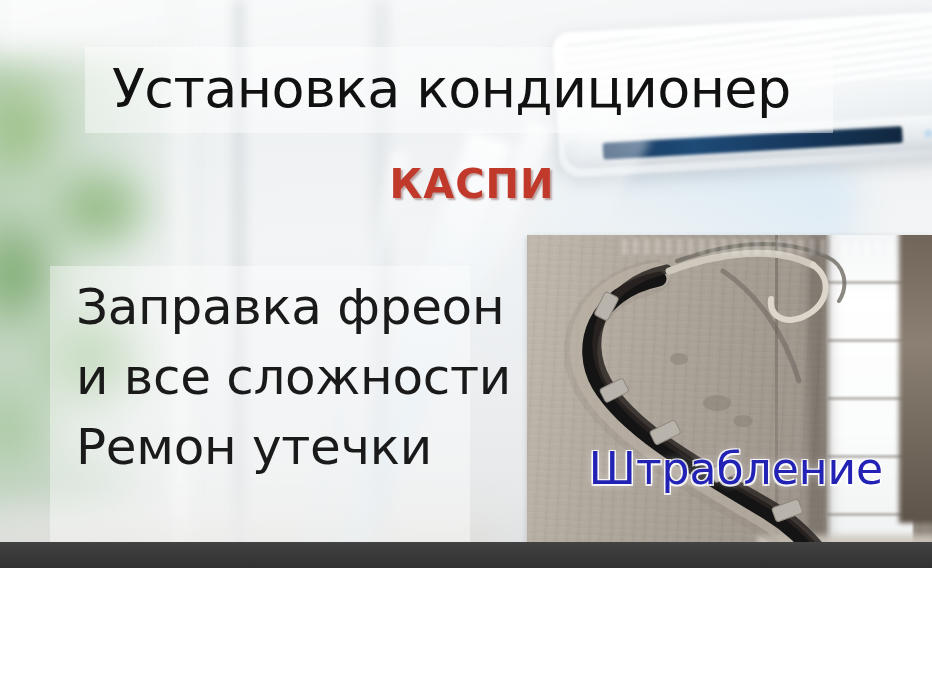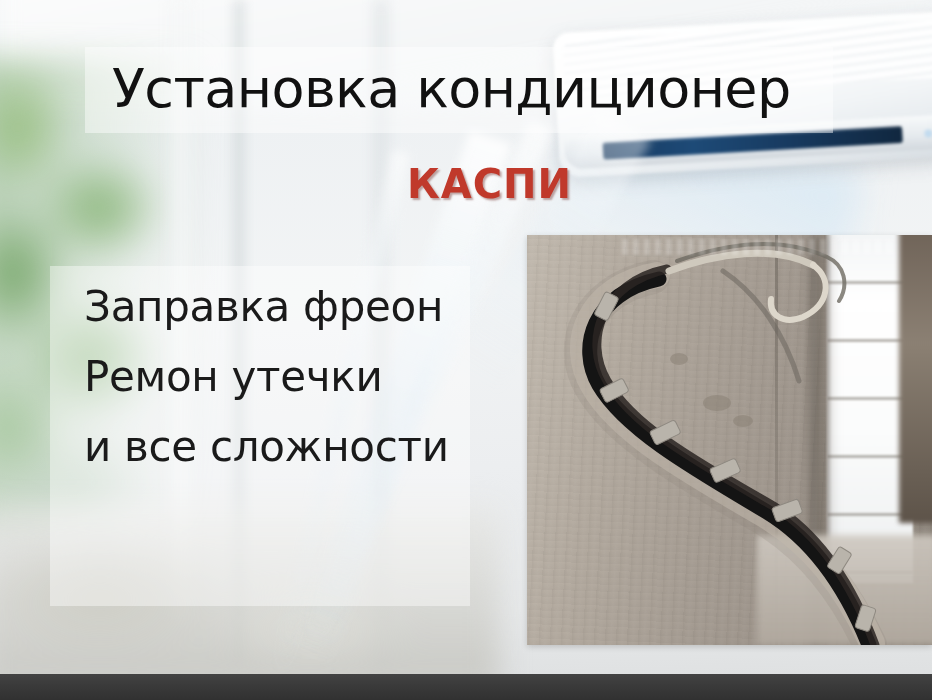--- a/index.html
+++ b/index.html
@@ -5,21 +5,21 @@
   * { box-sizing: border-box; margin: 0; padding: 0; }
   html, body {
     width: 932px; height: 700px;
     background: #ffffff;
     font-family: "DejaVu Sans", "Liberation Sans", sans-serif;
     overflow: hidden;
   }
 
   #poster {
     position: relative;
-    width: 932px; height: 700px;
+    width: 932px; height: 568px;
     overflow: hidden;
     background: #fef9c3;
   }
 
   
   .bg-layer { position: absolute; inset: 0; }
 
   .bg-base {
     background:
       linear-gradient(178deg,
@@ -146,48 +146,47 @@
     font-weight: 400;
     line-height: 66px;
     letter-spacing: -0.6px;
     color: #111111;
     white-space: nowrap;
   }
 
   
   .kaspi-wrap {
     position: absolute; left: 372px; top: 158px; width: 200px;
-    text-align: right;
+    text-align: center;
   }
   .kaspi-line {
     font-size: 40px;
     font-weight: 700;
     line-height: 52px;
     letter-spacing: 1px;
     color: #c0392b;
     text-shadow: 2px 2px 2px rgba(120,60,55,.45);
   }
 
   
   .list-band {
     position: absolute; left: 50px; top: 266px; width: 420px; height: 340px;
     background: rgba(255,255,255,.42);
   }
   .services {
     position: absolute; left: 76px; top: 272px; width: 430px;
     list-style: none;
   }
   .services li {
-    font-size: 42px;
+    font-size: 50px;
     font-weight: 400;
     line-height: 70px;
     color: #1a1a1a;
     white-space: nowrap;
     letter-spacing: -0.3px;
-    margin-left: 8px;
   }
 
   
   .photo {
     position: absolute; left: 527px; top: 235px; width: 405px; height: 410px;
     overflow: hidden;
     background: linear-gradient(100deg, #b7afa4 0%, #a79e93 38%, #9b9288 68%, #8f877d 100%);
     box-shadow: 0 2px 6px rgba(0,0,0,.16);
   }
   .ph-wall {
@@ -298,22 +297,22 @@
   <div class="title-band"></div>
   <div class="title-text">Установка кондиционер</div>
 
   <div class="kaspi-wrap">
     <div class="kaspi-line">КАСПИ</div>
   </div>
 
   <div class="list-band"></div>
   <ul class="services">
     <li>Заправка фреон</li>
+    <li>и все сложности</li>
     <li>Ремон утечки</li>
-    <li>и все сложности</li>
   </ul>
 
   <div class="photo">
     <div class="ph-wall"></div>
     <div class="ph-wall-grain"></div>
     <div class="ph-window"></div>
     <div class="ph-win-bars"></div>
     <div class="ph-win-frame"></div>
     <div class="ph-corner"></div>
     <div class="ph-seam"></div>
@@ -347,17 +346,18 @@
         <ellipse cx="190" cy="168" rx="14" ry="8"></ellipse>
         <ellipse cx="216" cy="186" rx="10" ry="6"></ellipse>
         <ellipse cx="152" cy="124" rx="9" ry="6"></ellipse>
       </g>
     </svg>
 
     <div class="ph-watermark"></div>
   </div>
 
   <div class="shtrab">
+    <div>Штрабление</div>
   </div>
 
   <div class="bottom-bar"></div>
 
 </div>
 
 </body></html>

